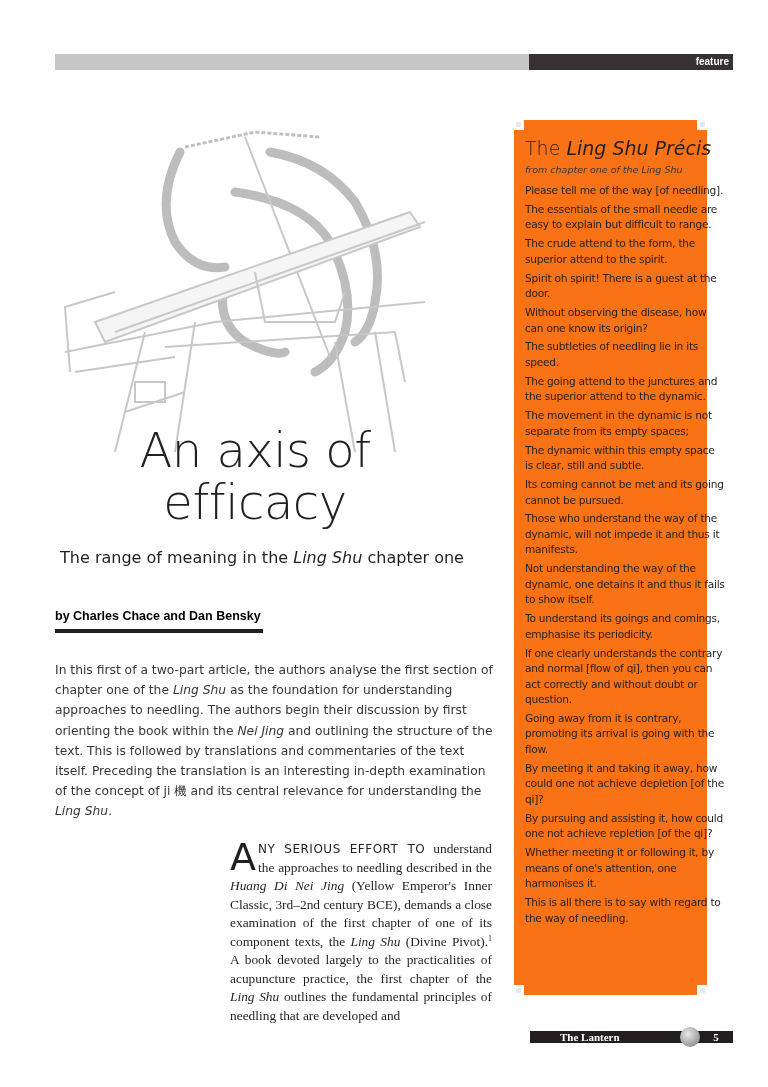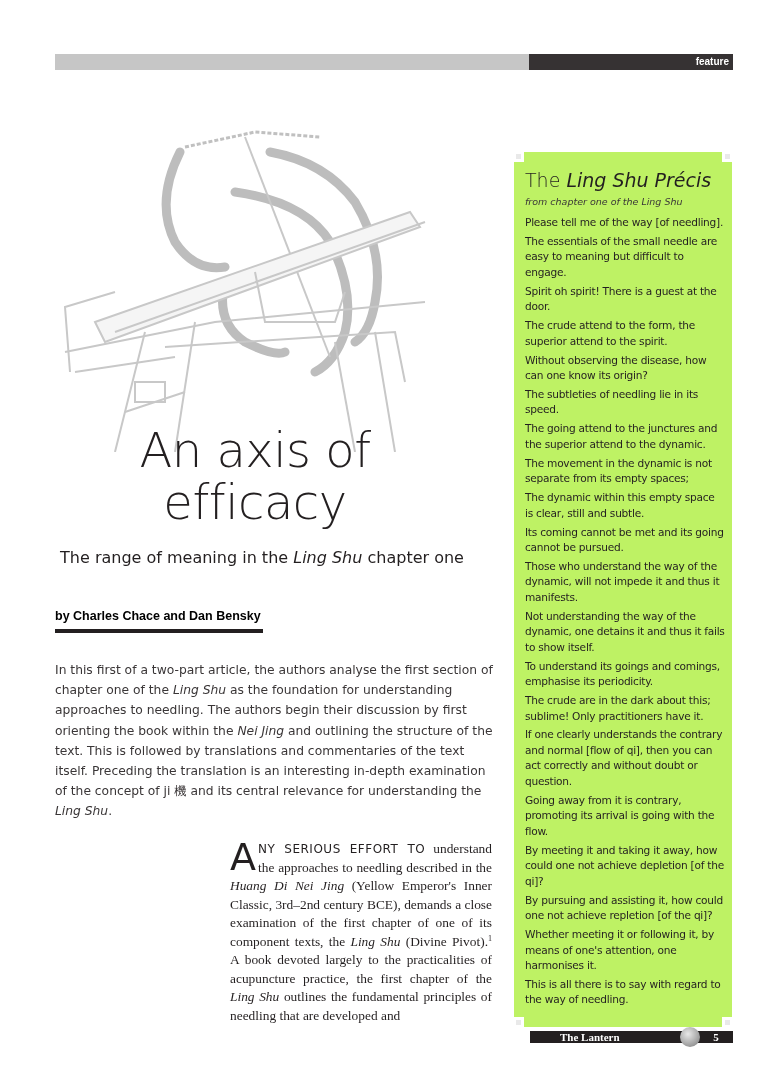--- a/index.html
+++ b/index.html
@@ -24,21 +24,21 @@
   .standfirst i { font-style: italic; }
 
   
   .body-text { position: absolute; left: 230px; top: 840px; width: 262px; font-family: "Liberation Serif", serif; font-size: 13.4px; line-height: 18.5px; color: #231f20; text-align: justify; }
   .dropcap { float: left; font-family: "DejaVu Sans", sans-serif; font-size: 38px; line-height: 30px; margin: 2px 2px 0 0; color: #231f20; }
   .smallcaps { font-family: "DejaVu Sans", sans-serif; font-size: 12px; letter-spacing: 0.5px; }
   .body-text i { font-style: italic; }
   .body-text sup { font-size: 8px; vertical-align: super; line-height: 0; }
 
   
-  .sidebar { position: absolute; left: 514px; top: 120px; width: 218px; height: 875px; background: #bef264; margin-top: 32px; }
+  .sidebar { position: absolute; left: 514px; top: 120px; width: 193px; height: 875px; background: #f97316; }
   .sidebar .notch { position: absolute; width: 10px; height: 10px; background: #ffffff; }
   .sidebar .dot { position: absolute; width: 5px; height: 5px; background: #e9e9e9; }
   .sidebar-inner { position: absolute; left: 11px; top: 16px; width: 200px; }
   .sidebar-title { font-family: "DejaVu Sans", sans-serif; font-weight: 300; font-size: 19px; color: #231f20; line-height: 24px; }
   .sidebar-title i { font-style: italic; }
   .sidebar-subtitle { font-family: "DejaVu Sans", sans-serif; font-style: italic; font-size: 9.5px; color: #3a3637; margin-top: 3px; line-height: 14px; }
   .sidebar-list { margin: 6px 0 0 0; padding: 0; list-style: none; }
   .sidebar-list li { font-family: "DejaVu Sans", sans-serif; font-size: 10.6px; line-height: 15.5px; color: #231f20; margin-bottom: 3.4px; letter-spacing: -0.25px; }
 
   
@@ -101,33 +101,32 @@
   <div class="notch" style="right:0;bottom:0;"></div>
   <div class="dot" style="left:2px;top:2px;"></div>
   <div class="dot" style="right:2px;top:2px;"></div>
   <div class="dot" style="left:2px;bottom:2px;"></div>
   <div class="dot" style="right:2px;bottom:2px;"></div>
   <div class="sidebar-inner">
     <div class="sidebar-title"><span>The </span><i>Ling Shu Précis</i></div>
     <div class="sidebar-subtitle">from chapter one of the Ling Shu</div>
     <ul class="sidebar-list">
       <li>Please tell me of the way [of needling].</li>
-      <li>The essentials of the small needle are easy to meaning but difficult to engage.</li>
+      <li>The essentials of the small needle are easy to explain but difficult to range.</li>
+      <li>The crude attend to the form, the superior attend to the spirit.</li>
       <li>Spirit oh spirit! There is a guest at the door.</li>
-      <li>The crude attend to the form, the superior attend to the spirit.</li>
       <li>Without observing the disease, how can one know its origin?</li>
       <li>The subtleties of needling lie in its speed.</li>
       <li>The going attend to the junctures and the superior attend to the dynamic.</li>
       <li>The movement in the dynamic is not separate from its empty spaces;</li>
       <li>The dynamic within this empty space is clear, still and subtle.</li>
       <li>Its coming cannot be met and its going cannot be pursued.</li>
       <li>Those who understand the way of the dynamic, will not impede it and thus it manifests.</li>
       <li>Not understanding the way of the dynamic, one detains it and thus it fails to show itself.</li>
       <li>To understand its goings and comings, emphasise its periodicity.</li>
-      <li>The crude are in the dark about this; sublime! Only practitioners have it.</li>
       <li>If one clearly understands the contrary and normal [flow of qi], then you can act correctly and without doubt or question.</li>
       <li>Going away from it is contrary, promoting its arrival is going with the flow.</li>
       <li>By meeting it and taking it away, how could one not achieve depletion [of the qi]?</li>
       <li>By pursuing and assisting it, how could one not achieve repletion [of the qi]?</li>
       <li>Whether meeting it or following it, by means of one's attention, one harmonises it.</li>
       <li>This is all there is to say with regard to the way of needling.</li>
     </ul>
   </div>
 </div>
 

